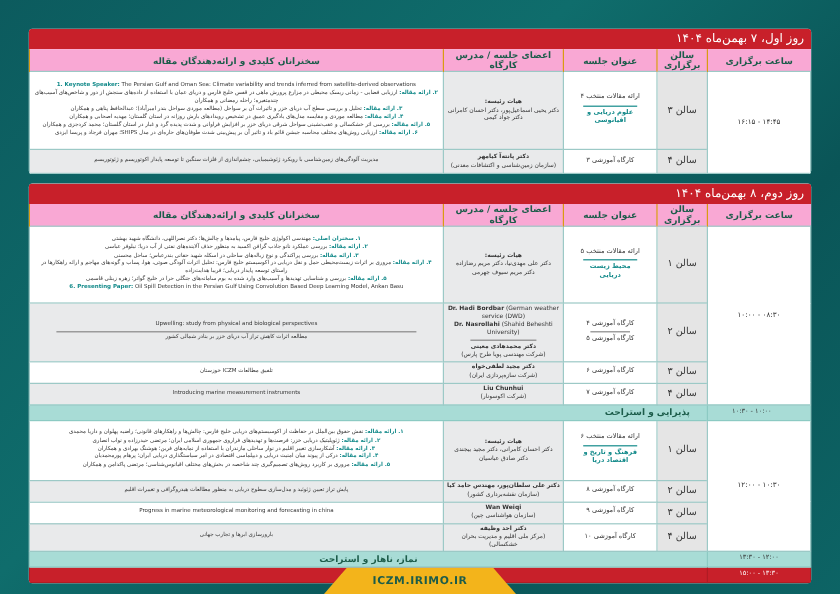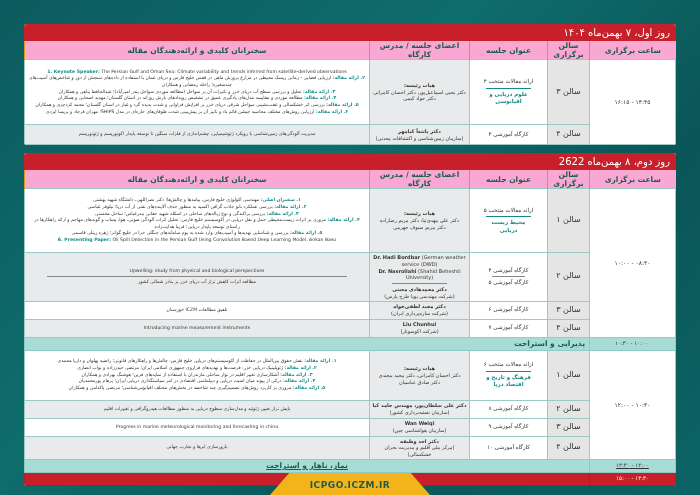--- a/index.html
+++ b/index.html
@@ -14,25 +14,25 @@
 td.hall{font-size:8px;color:#333;background:#e5e5e5;}
 td.title{background:#fff;font-size:5.5px;}
 td.members{background:#e9eaeb;}
 td.speakers{background:#fff;font-size:4.6px;line-height:1.45;}
 td.speakers.grey{background:#e9eaeb;}
 .sub{color:#138a8a;font-weight:bold;border-top:1px solid #138a8a;margin:2px 14px 0;padding-top:2px;}
 .hl{color:#138a8a;font-weight:bold;}
 .hl-en{color:#138a8a;font-weight:bold;}
 .bold{font-weight:bold;}
 .divline{border-top:1px solid #888;margin:2px 20px;}
-.break-row td{background:#a8dcd6;color:#1c5c4a;font-weight:bold;font-size:7.5px;text-align:right;padding-right:4px;border-color:#8ccac3;}
+.break-row td{background:#a8dcd6;color:#1c5c4a;font-weight:bold;font-size:7.5px;text-align:right;padding-right:14px;border-color:#8ccac3;}
 .break-row td.time{background:#a8dcd6;font-size:5.5px;color:#333;text-align:center;font-weight:normal;}
 .final-row td{background:#c8202a;color:#fff;font-weight:bold;font-size:7.5px;text-align:center;border-color:#b01c24;}
 .final-row td.time{font-size:5.5px;font-weight:normal;color:#fff;}
-.lunch-row td{background:#a8dcd6;color:#1c5c4a;font-weight:bold;font-size:7.5px;text-align:center;border-color:#8ccac3;text-decoration:underline;}
+.lunch-row td{background:#a8dcd6;color:#1c5c4a;font-weight:bold;font-size:7.5px;text-align:center;border-color:#8ccac3;}
 .lunch-row td.time{font-size:5.5px;font-weight:normal;color:#333;}
 .footer{position:absolute;left:270px;bottom:0;width:160px;height:22px;background:#f3b41b;clip-path:polygon(12% 0,88% 0,100% 100%,0 100%);color:#1c5c4a;font-weight:bold;font-size:9px;text-align:center;line-height:24px;letter-spacing:0.5px;font-family:"DejaVu Sans",sans-serif;}
 </style>
 </head>
 <body>
 
 <div class="card" style="top:24px;">
   <div class="day-title">روز اول، ۷ بهمن‌ماه ۱۴۰۴</div>
   <table>
     <colgroup>
@@ -78,21 +78,21 @@
         <div class="bold">دکتر پانته‌آ کیامهر</div>
         <div>(سازمان زمین‌شناسی و اکتشافات معدنی)</div>
       </td>
       <td class="speakers grey">مدیریت آلودگی‌های زمین‌شناسی با رویکرد ژئوشیمیایی، چشم‌اندازی از فلزات سنگین تا توسعه پایدار اکوتوریسم و ژئوتوریسم</td>
     </tr>
   </tbody>
     </table>
 </div>
 
 <div class="card" style="top:153px;">
-  <div class="day-title">روز دوم، ۸ بهمن‌ماه 2622</div>
+  <div class="day-title">روز دوم، ۸ بهمن‌ماه ۱۴۰۴</div>
   <table>
     <colgroup>
         <col style="width:86px">
         <col style="width:42px">
         <col style="width:78px">
         <col style="width:100px">
         <col>
       </colgroup>
     <tbody>
         <tr>
@@ -226,13 +226,13 @@
     </tr>
 
     <tr class="final-row" style="height:13px;">
       <td class="time">۱۳:۳۰ - ۱۵:۰۰</td>
       <td colspan="4">آیین اختتامیه</td>
     </tr>
   </tbody>
     </table>
 </div>
 
-<div class="footer">ICPGO.ICZM.IR</div>
+<div class="footer">ICZM.IRIMO.IR</div>
 
 </body></html>

